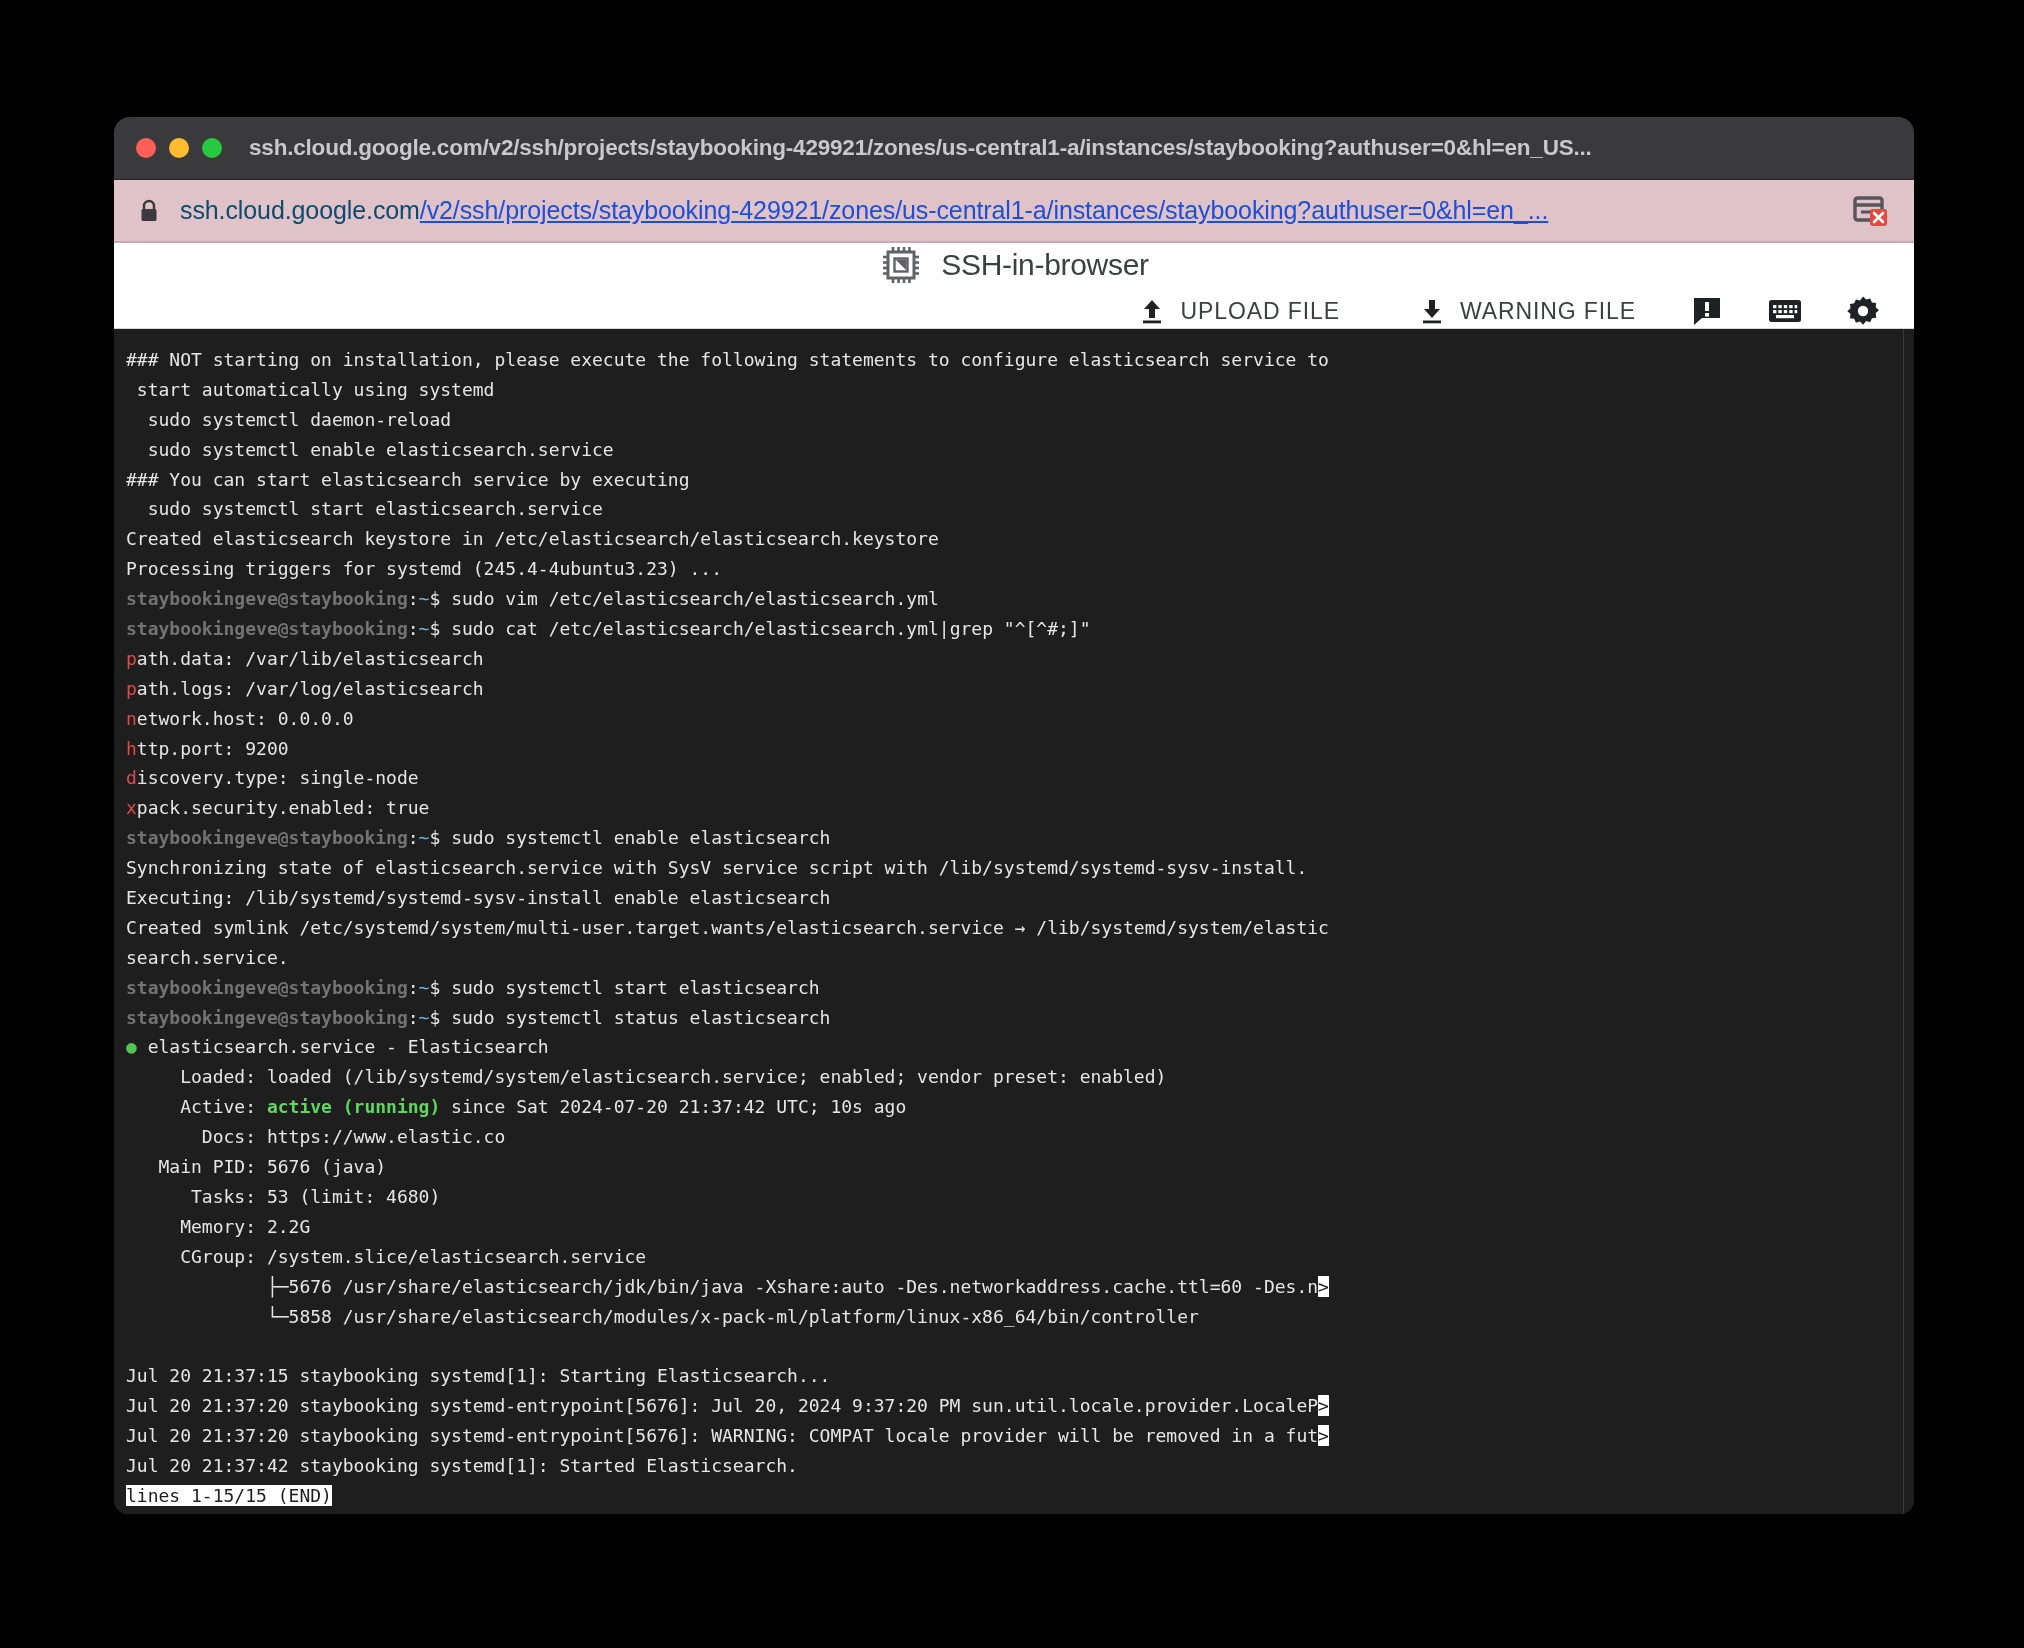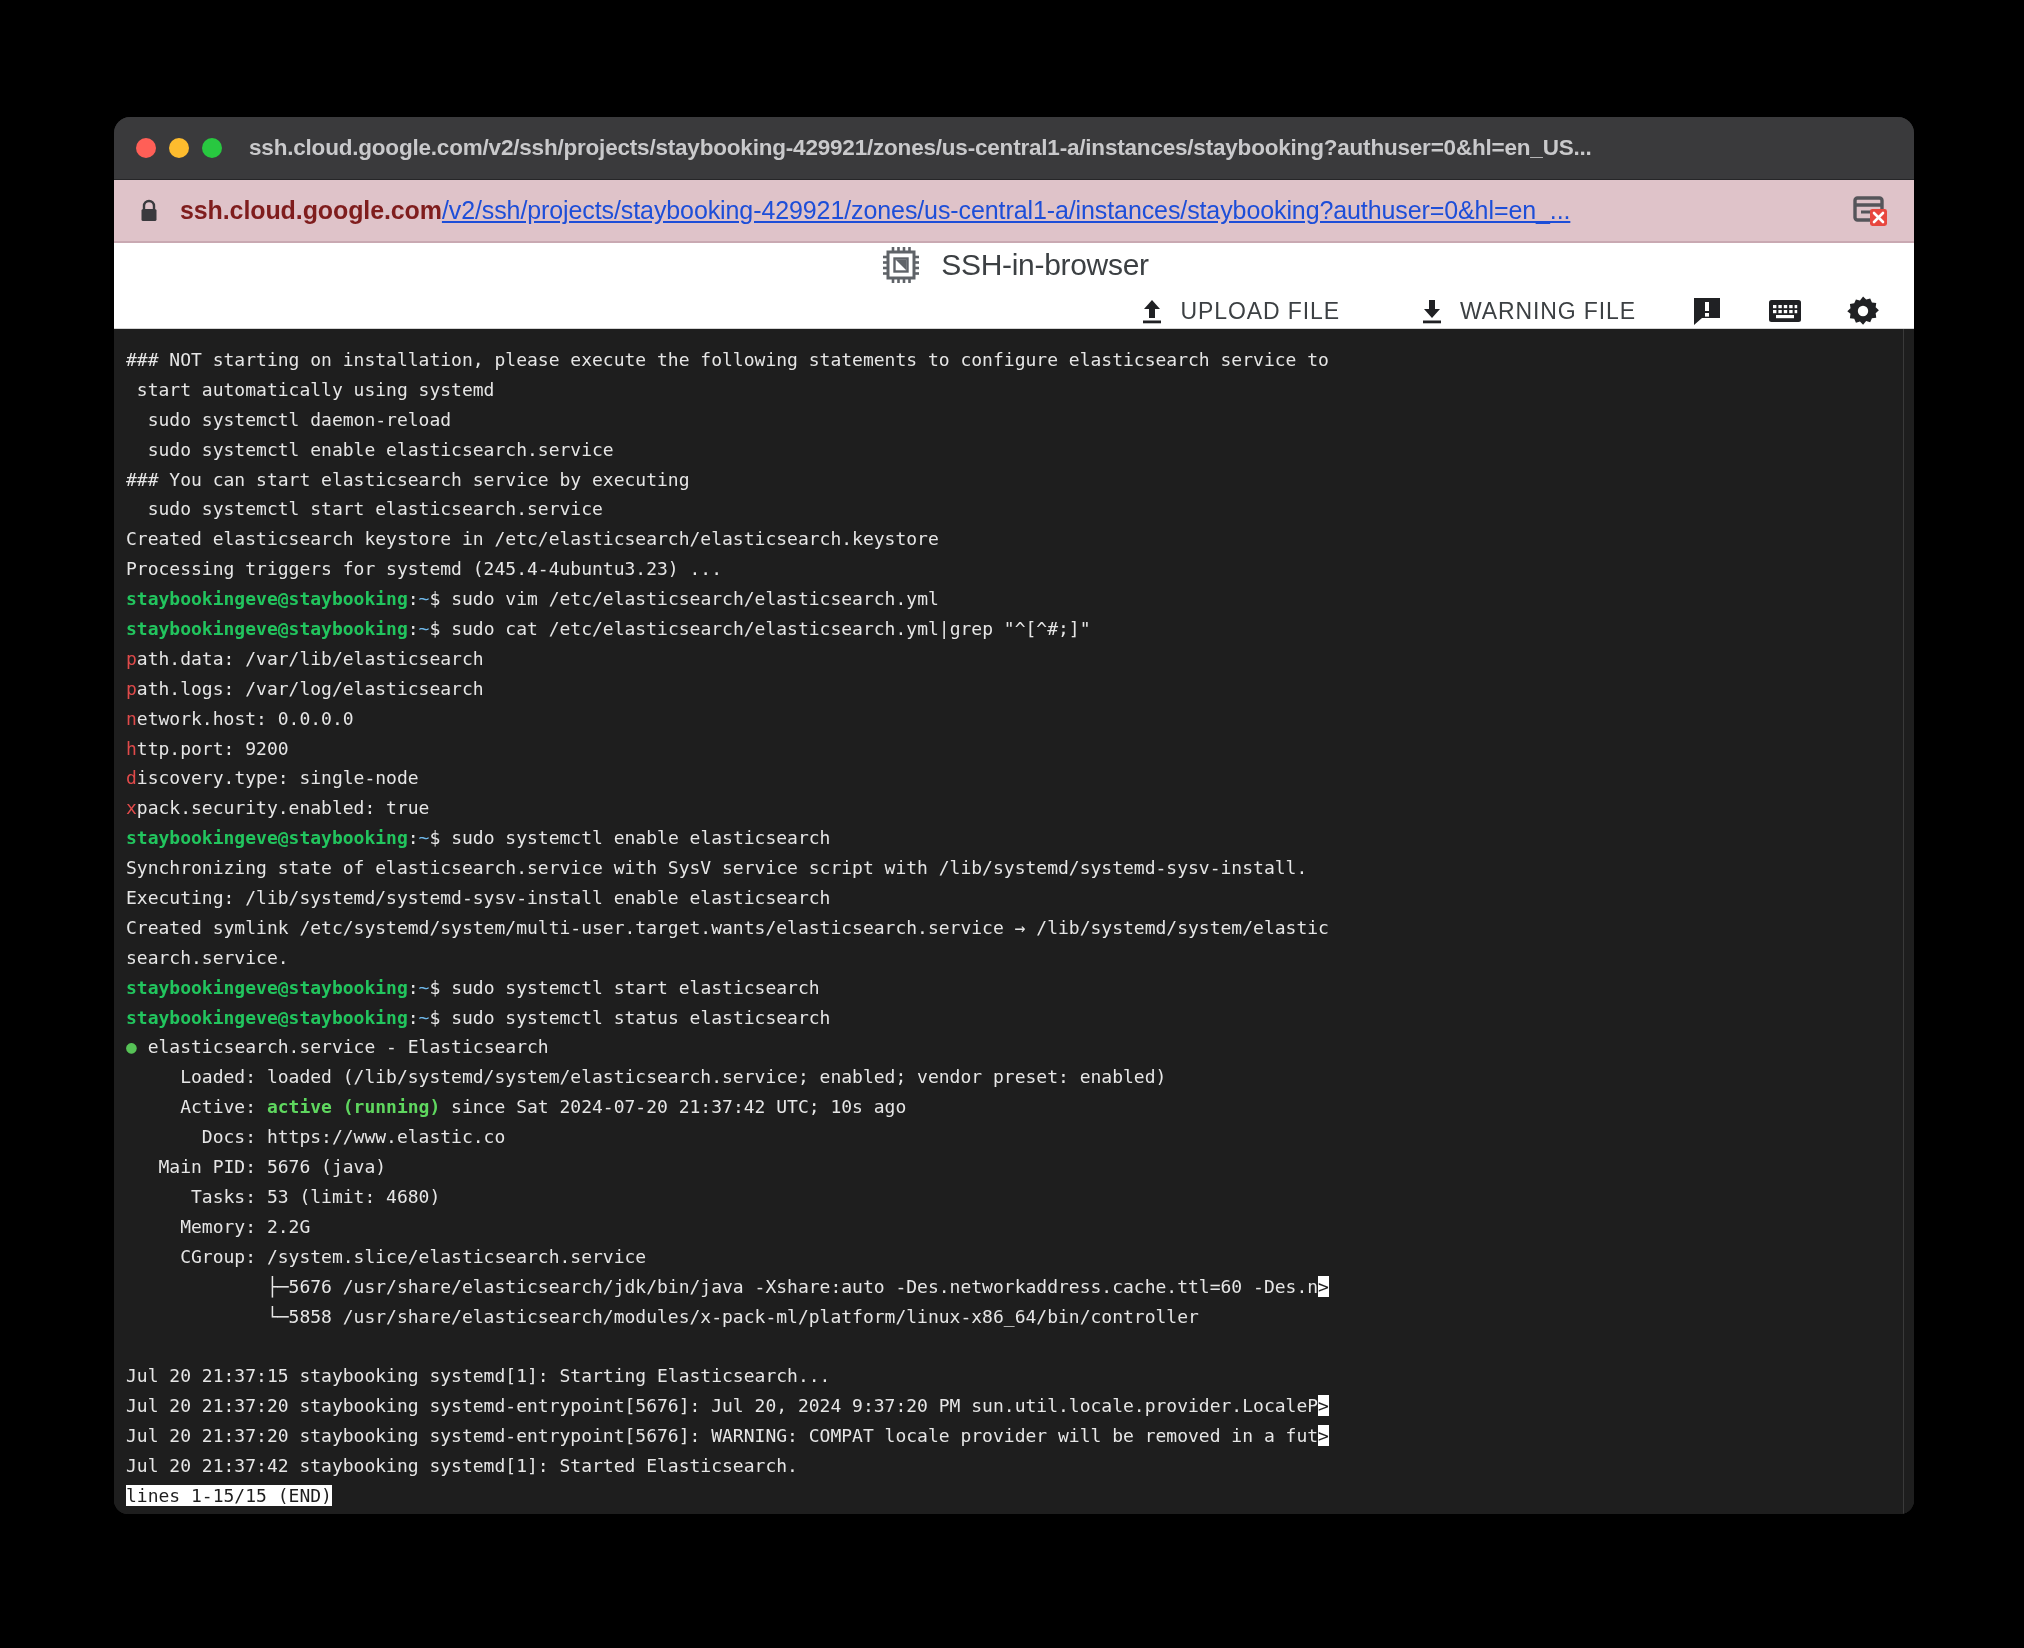--- a/index.html
+++ b/index.html
@@ -81,21 +81,21 @@
     justify-content: center;
   }
   #url-text {
     flex: 1 1 auto;
     color: #2f2f33;
     font-size: 25px;
     white-space: nowrap;
     overflow: hidden;
     letter-spacing: -0.1px;
   }
-  #url-text .host { color: #7f1d1d; font-weight: bold; }
+  #url-text .host { color: #0c4a6e; }
   #url-text .path { color: #1d4ed8; text-decoration: underline; }
   #popup-blocked-icon {
     flex: 0 0 auto;
     width: 42px;
     height: 42px;
     position: relative;
     margin-left: 18px;
   }
 
   
@@ -186,21 +186,21 @@
     line-height: 29.9px;
     color: #e6e6e6;
     padding-left: 12px;
     white-space: pre;
   }
   .tline {
     height: 29.9px;
     white-space: pre;
     overflow: hidden;
   }
-  .c-green  { color: #22c55e; font-weight: bold; }
+  .c-green  { color: #737373; font-weight: bold; }
   .c-cyan   { color: #6fb7e8; }
   .c-white  { color: #e6e6e6; }
   .c-red    { color: #e04a4a; }
   .c-grn    { color: #5fd75f; font-weight: bold; text-align: center; }
   .c-bullet { color: #56c256; }
   .inv {
     background: #ffffff;
     color: #1e1e1e;
   }
 </style>

